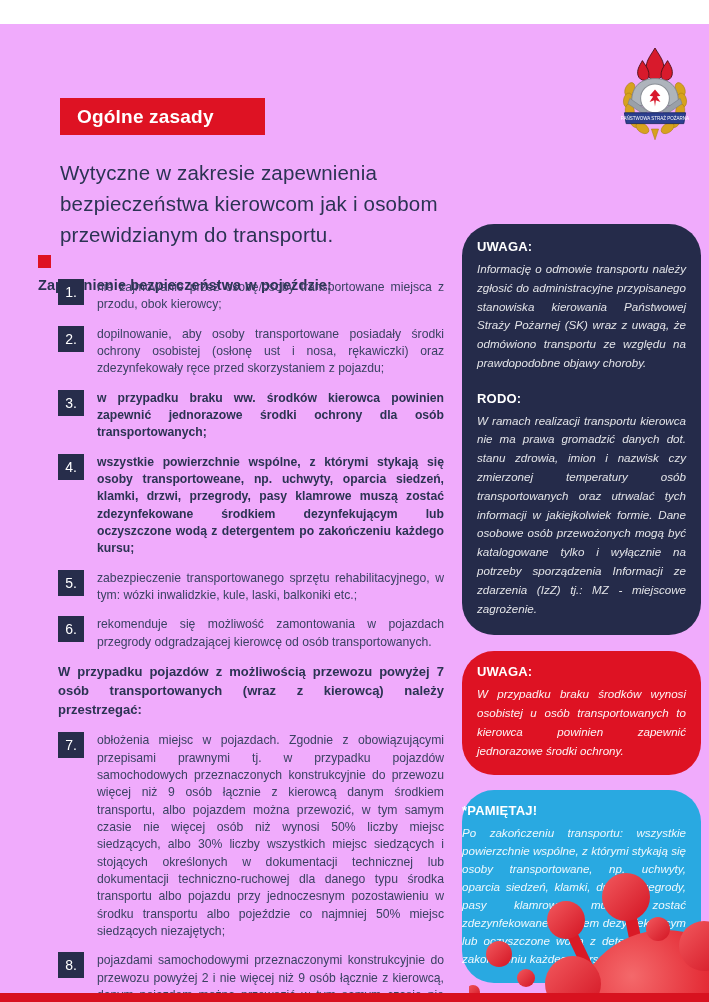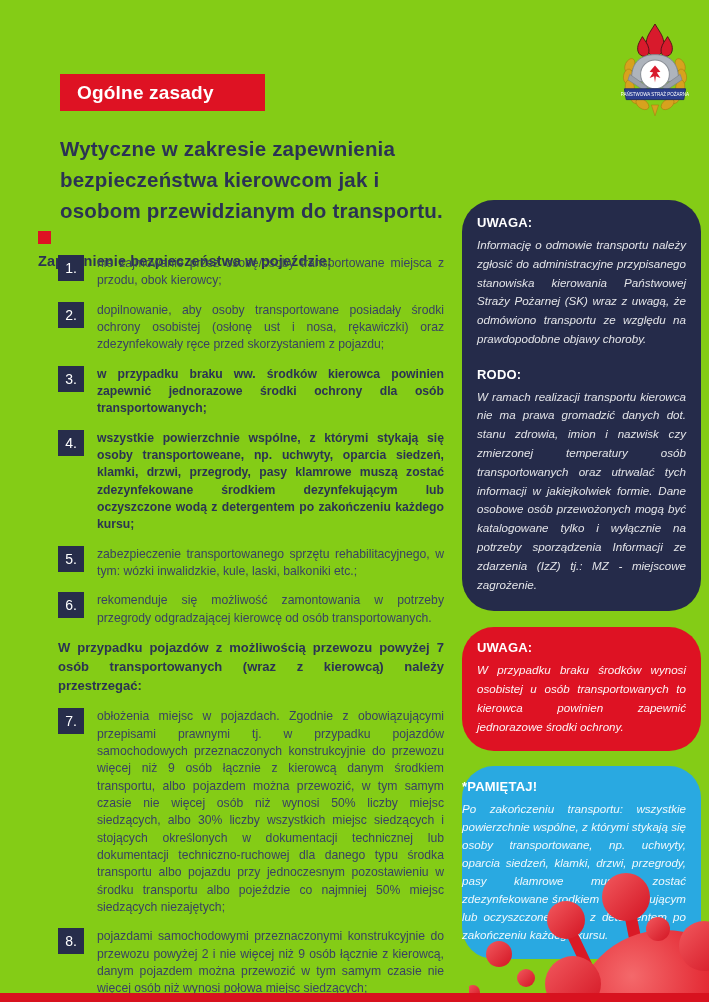--- a/index.html
+++ b/index.html
@@ -8,35 +8,35 @@
     --navy-text:#2B3353;
     --body-text:#3A4263;
     --blue:#29A9E1;
   }
   html,body{margin:0;padding:0;background:#ffffff;}
   body{
     width:709px;height:1002px;position:relative;overflow:hidden;
     font-family:"Liberation Sans","DejaVu Sans",sans-serif;
     -webkit-font-smoothing:antialiased;
   }
-  .page{position:absolute;inset:0;background:#84cc16;overflow:hidden;}
+  .page{position:absolute;inset:0;background:#f0abfc;overflow:hidden;margin-top:24px;}
 
   
   .header-bar{
     position:absolute;left:60px;top:74px;width:205px;height:37px;
     background:var(--red);color:#fff;font-size:19px;font-weight:bold;
     display:flex;align-items:center;padding-left:17px;box-sizing:border-box;
     letter-spacing:0.2px;
   }
   .logo{position:absolute;left:610px;top:18px;width:90px;height:102px;}
 
   
   .doc-title{
     position:absolute;left:60px;top:134px;width:402px;
-    font-size:20.5px;font-weight:bold;color:var(--navy-text);
+    font-size:20.5px;font-weight:normal;color:var(--navy-text);
     line-height:1.5;letter-spacing:0.2px;
   }
 
   
   .section-heading{position:absolute;left:38px;top:229px;display:flex;gap:9px;align-items:flex-start;width:420px;flex-direction:column;}
   .red-bullet{width:13px;height:13px;background:var(--red);margin-top:2px;flex:0 0 13px;}
   .section-heading-text{font-size:14.5px;font-weight:bold;color:var(--navy-text);letter-spacing:0.1px;}
 
   
   .list{position:absolute;left:58px;top:255px;width:386px;}
@@ -145,21 +145,21 @@
       <div class="item-text">wszystkie powierzchnie wspólne, z którymi stykają się osoby transportoweane, np. uchwyty, oparcia siedzeń, klamki, drzwi, przegrody, pasy klamrowe muszą zostać zdezynfekowane środkiem dezynfekującym lub oczyszczone wodą z detergentem po zakończeniu każdego kursu;</div>
     </div>
 
     <div class="item">
       <div class="badge">5.</div>
       <div class="item-text">zabezpieczenie transportowanego sprzętu rehabilitacyjnego, w tym: wózki inwalidzkie, kule, laski, balkoniki etc.;</div>
     </div>
 
     <div class="item">
       <div class="badge">6.</div>
-      <div class="item-text">rekomenduje się możliwość zamontowania w potrzeby przegrody odgradzającej kierowcę od osób transportowanych.</div>
+      <div class="item-text">rekomenduje się możliwość zamontowania w pojazdach przegrody odgradzającej kierowcę od osób transportowanych.</div>
     </div>
 
     <div class="interlude">W przypadku pojazdów z możliwością przewozu powyżej 7 osób transportowanych (wraz z kierowcą) należy przestrzegać:</div>
 
     <div class="item">
       <div class="badge">7.</div>
       <div class="item-text">obłożenia miejsc w pojazdach. Zgodnie z obowiązującymi przepisami prawnymi tj. w przypadku pojazdów samochodowych przeznaczonych konstrukcyjnie do przewozu więcej niż 9 osób łącznie z kierowcą danym środkiem transportu, albo pojazdem można przewozić, w tym samym czasie nie więcej osób niż wynosi 50% liczby miejsc siedzących, albo 30% liczby wszystkich miejsc siedzących i stojących określonych w dokumentacji technicznej lub dokumentacji techniczno-ruchowej dla danego typu środka transportu albo pojazdu przy jednoczesnym pozostawieniu w środku transportu albo pojeździe co najmniej 50% miejsc siedzących niezajętych;</div>
     </div>
 
     <div class="item">

